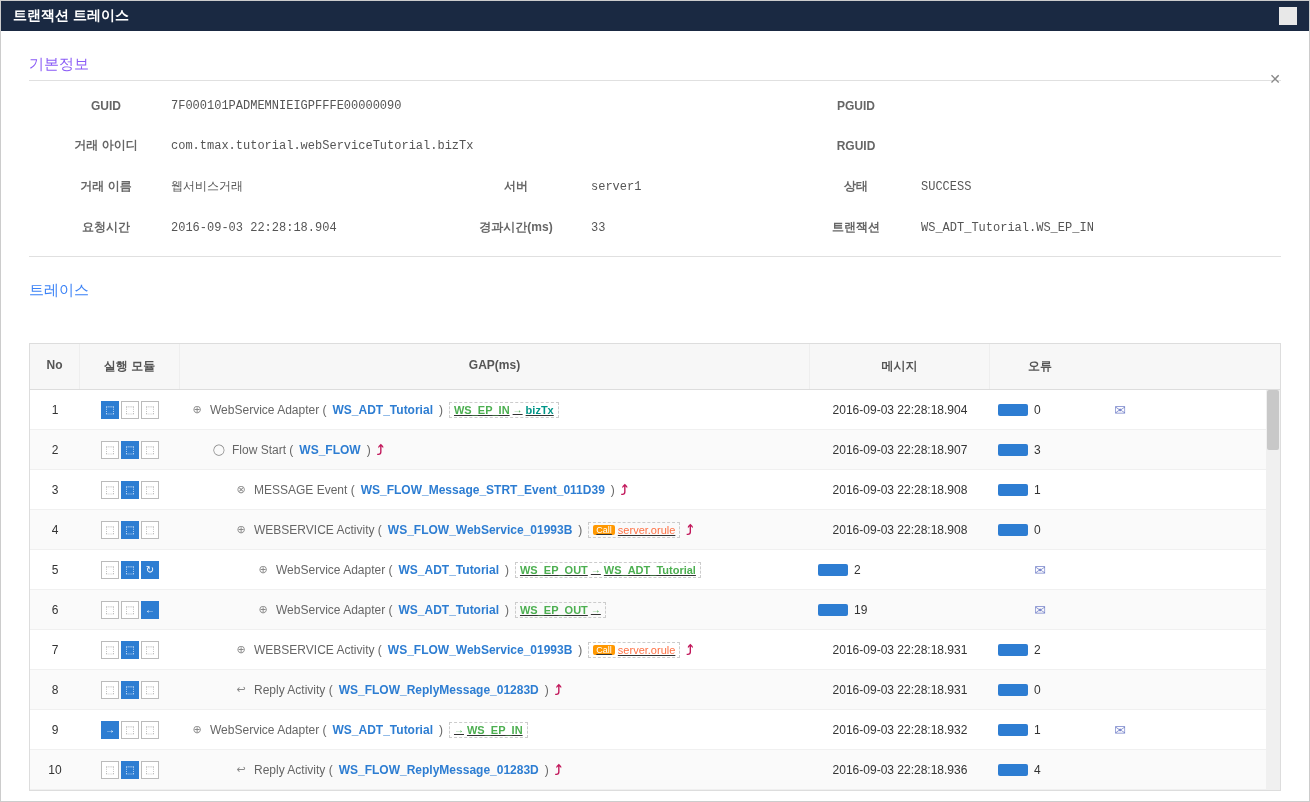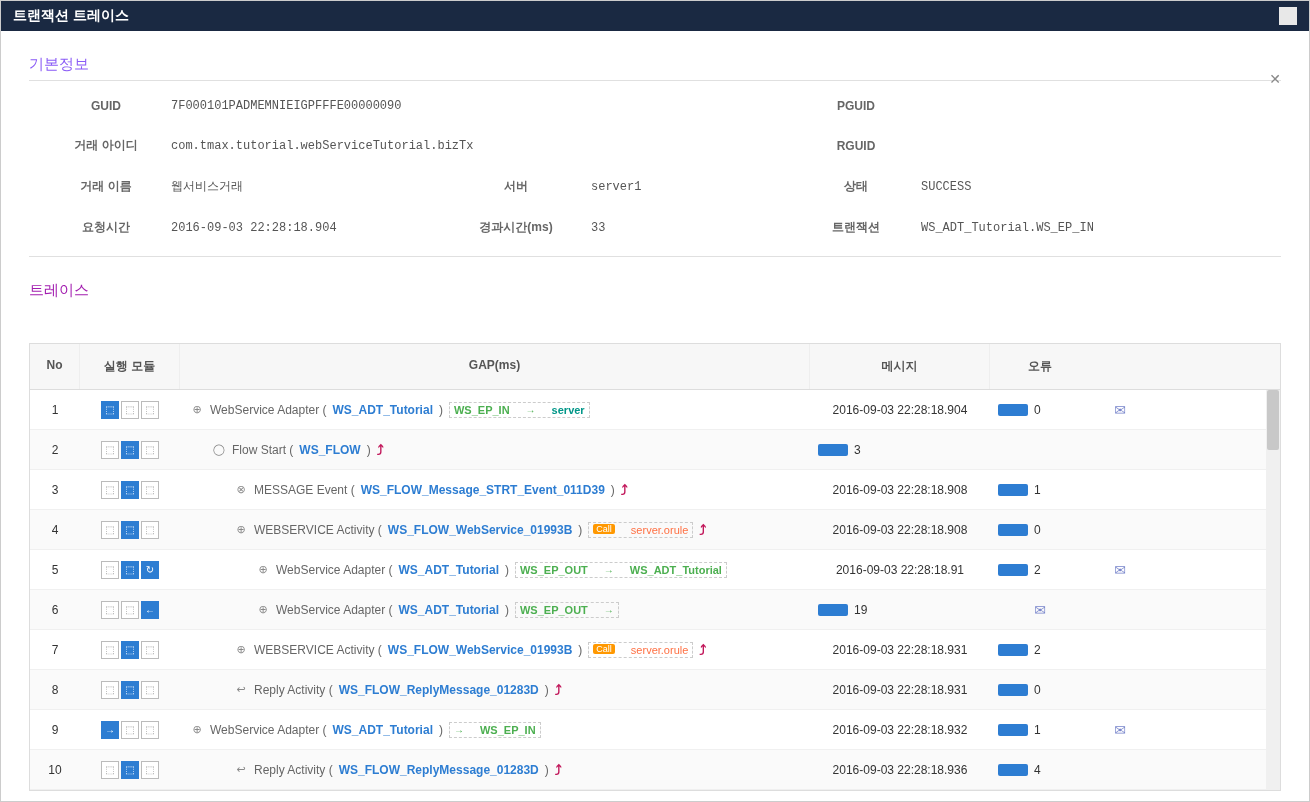--- a/index.html
+++ b/index.html
@@ -7,42 +7,42 @@
 .dialog { width: 1310px; height: 802px; border: 1px solid #ccc; display: flex; flex-direction: column; }
 .titlebar { background: #1a2942; color: #fff; padding: 6px 12px; font-size: 14px; font-weight: bold; display: flex; justify-content: space-between; align-items: center; }
 .titlebar .close-region { width: 18px; height: 18px; background: #e8e8e8; }
 .close-x { position: absolute; right: 28px; top: 40px; color: #888; font-size: 14px; cursor: pointer; }
 .content { flex: 1; padding: 18px 28px 0 28px; overflow: hidden; position: relative; }
 .section-title { font-size: 15px; color: #8b5cf6; padding: 6px 0; border-bottom: 1px solid #e0e0e0; margin-bottom: 18px; }
 .info-grid { display: grid; grid-template-columns: 130px 270px 150px 200px 130px 200px; row-gap: 24px; align-items: center; padding: 0 12px 20px 12px; border-bottom: 1px solid #e0e0e0; margin-bottom: 18px; font-size: 12px; color: #555; }
 .info-grid .label { font-weight: bold; color: #666; text-align: center; }
 .info-grid .value { color: #555; font-family: Liberation Mono, monospace; }
 .wide { grid-column: span 3; }
-.trace-title { font-size: 15px; color: #a21caf; padding: 6px 0; margin-bottom: 10px; }
+.trace-title { font-size: 15px; color: #3b82f6; padding: 6px 0; margin-bottom: 10px; }
 .table-wrap { border: 1px solid #ddd; position: relative; margin-top: 37px; }
 .thead { display: grid; grid-template-columns: 50px 100px 630px 180px 100px 60px 60px; background: #f7f7f7; border-bottom: 1px solid #ddd; }
 .thead .th { padding: 14px 8px; text-align: center; font-weight: bold; color: #555; border-right: 1px solid #eee; font-size: 12px; }
 .thead .th:last-child { border-right: none; }
 .tbody { max-height: 400px; overflow-y: auto; }
 .trow { display: grid; grid-template-columns: 50px 100px 630px 180px 100px 60px 60px; border-bottom: 1px solid #f0f0f0; align-items: center; min-height: 40px; }
 .trow:nth-child(even) { background: #fafafa; }
 .td { padding: 10px 8px; font-size: 12px; }
 .td.center { text-align: center; }
 .type-icons { display: flex; gap: 2px; justify-content: center; }
 .type-box { width: 18px; height: 18px; border: 1px solid #bbb; display: inline-flex; align-items: center; justify-content: center; font-size: 10px; background: #fff; }
 .type-box.blue { background: #2d7dd2; border-color: #2d7dd2; color: #fff; }
 .type-box.white { background: #fff; color: #999; }
 .module { display: flex; align-items: center; gap: 6px; flex-wrap: wrap; }
 .mod-icon { width: 14px; height: 14px; display: inline-flex; align-items: center; justify-content: center; color: #888; font-size: 11px; }
 .mod-text { color: #666; }
 .mod-link { color: #2d7dd2; font-weight: bold; }
 .mod-green { color: #4caf50; font-weight: bold; }
 .mod-teal { color: #009688; font-weight: bold; }
 .mod-orange { color: #ff7043; }
-.tag { border: 1px dashed #ccc; padding: 1px 4px; font-size: 11px; display: inline-flex; align-items: flex-start; gap: 16px; }
+.tag { border: 1px dashed #ccc; padding: 1px 4px; font-size: 11px; display: inline-flex; align-items: center; gap: 3px; text-decoration: underline; }
 .tag-box { background: #ff9800; color: #fff; padding: 0 3px; font-size: 9px; border-radius: 2px; }
 .arrow { color: #4caf50; font-size: 10px; }
 .dep-arrow { color: #c2185b; font-size: 14px; font-weight: bold; }
 .gap-bar { width: 30px; height: 12px; background: #2d7dd2; display: inline-block; border-radius: 2px; margin-right: 6px; vertical-align: middle; }
 .msg-icon { color: #7986cb; font-size: 14px; }
 .scroll-track { position: absolute; right: 0; top: 46px; bottom: 0; width: 14px; background: #f0f0f0; }
 .scroll-thumb { position: absolute; right: 1px; top: 0; width: 12px; height: 60px; background: #c8c8c8; border-radius: 2px; }
 </style>
 </head>
 <body>
@@ -105,21 +105,21 @@
     </div>
     <div class="td" style="padding-left:10px">
       <span class="module">
         <span class="mod-icon">⊕</span>
         <span class="mod-text">WebService Adapter (</span>
         <span class="mod-link">WS_ADT_Tutorial</span>
         <span class="mod-text">)</span>
         <span class="tag">
                   <span class="mod-green">WS_EP_IN</span>
                   <span class="arrow">→</span>
-                  <span class="mod-teal">server</span>
+                  <span class="mod-teal">bizTx</span>
                 </span>
       </span>
     </div>
     <div class="td center">2016-09-03 22:28:18.904</div>
     <div class="td">
       <span class="gap-bar"></span><span>0</span>
     </div>
     <div class="td center"><span class="msg-icon">✉</span></div>
     <div class="td center"></div>
   </div>
@@ -134,20 +134,21 @@
     </div>
     <div class="td" style="padding-left:32px">
       <span class="module">
         <span class="mod-icon">◯</span>
         <span class="mod-text">Flow Start (</span>
         <span class="mod-link">WS_FLOW</span>
         <span class="mod-text">)</span>
         <span class="dep-arrow">⤴</span>
       </span>
     </div>
+    <div class="td center">2016-09-03 22:28:18.907</div>
     <div class="td">
       <span class="gap-bar"></span><span>3</span>
     </div>
     <div class="td center"></div>
     <div class="td center"></div>
   </div>
           <div class="trow">
     <div class="td center">3</div>
     <div class="td center">
       <span class="type-icons">
@@ -216,21 +217,20 @@
         <span class="mod-text">WebService Adapter (</span>
         <span class="mod-link">WS_ADT_Tutorial</span>
         <span class="mod-text">)</span>
         <span class="tag">
                   <span class="mod-green">WS_EP_OUT</span>
                   <span class="arrow">→</span>
                   <span class="mod-green">WS_ADT_Tutorial</span>
                 </span>
       </span>
     </div>
-    <div class="td center">2016-09-03 22:28:18.91</div>
     <div class="td">
       <span class="gap-bar"></span><span>2</span>
     </div>
     <div class="td center"><span class="msg-icon">✉</span></div>
     <div class="td center"></div>
   </div>
           <div class="trow">
     <div class="td center">6</div>
     <div class="td center">
       <span class="type-icons">

